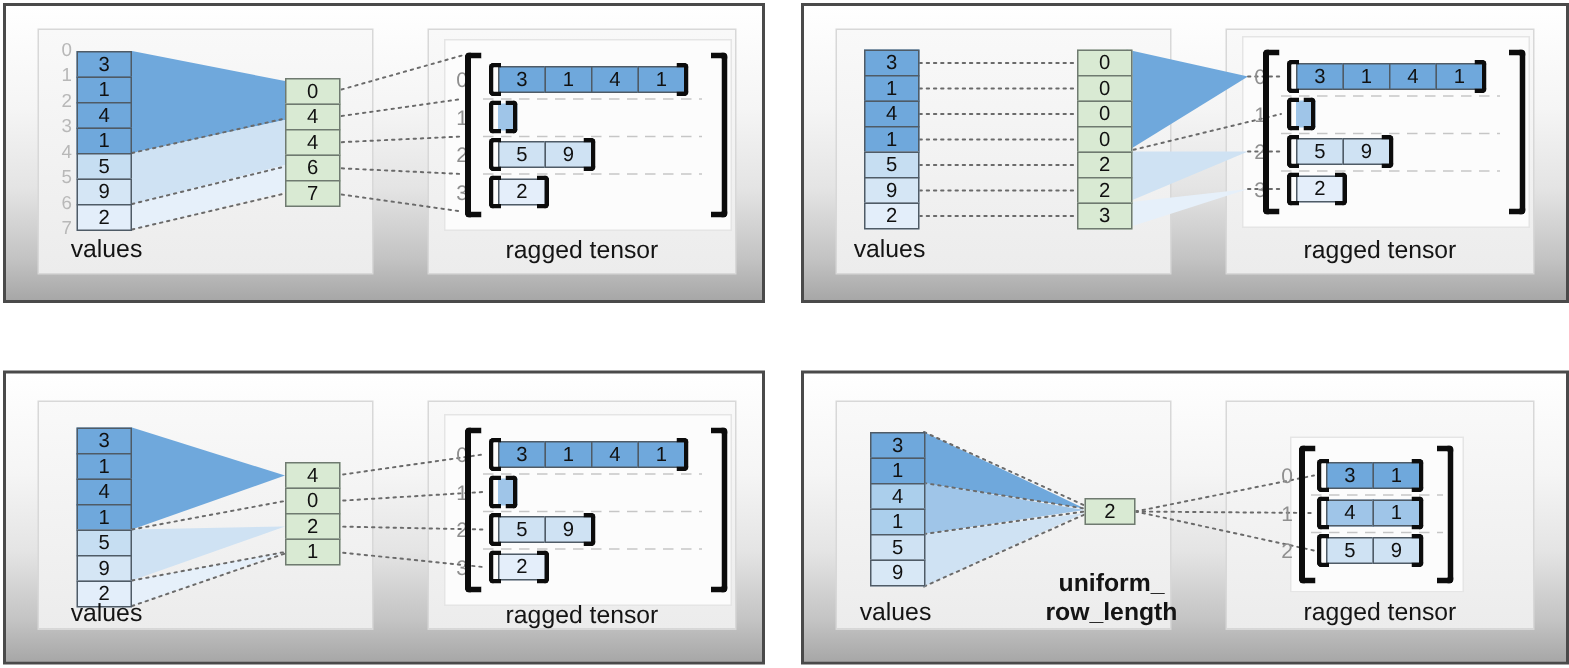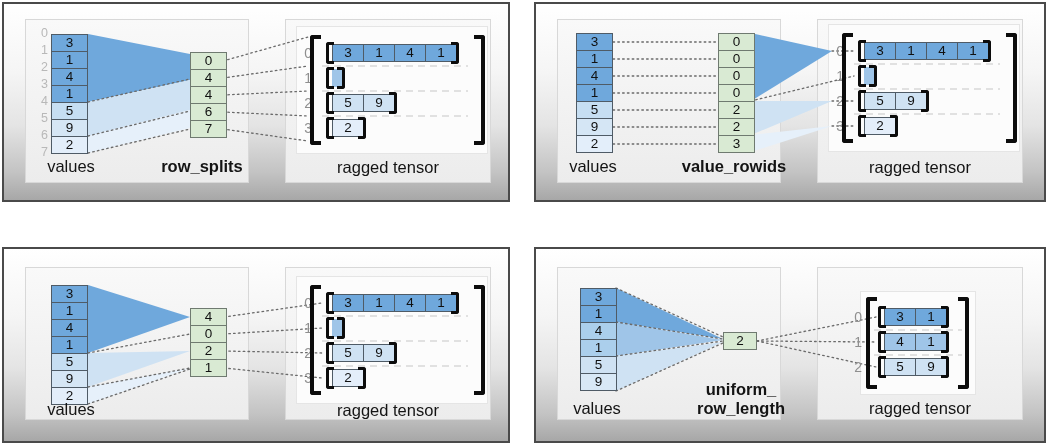--- a/index.html
+++ b/index.html
@@ -125,21 +125,20 @@
   <div class="bk sm l" style="left:322px;top:88px;"></div>
   <div class="bk sm r" style="left:385px;top:88px;"></div>
 
   <div class="rrow" style="left:328px;top:115px;">
     <div class="cell b4">2</div>
   </div>
   <div class="bk sm l" style="left:322px;top:113px;"></div>
   <div class="bk sm r" style="left:354px;top:113px;"></div>
 
   <div class="lbl" style="left:22px;top:152px;width:90px;">values</div>
-  <div class="lbl bold" style="left:126px;top:152px;width:144px;">row_splits</div>
   <div class="lbl" style="left:281px;top:153px;width:206px;">ragged tensor</div>
 </div>
 
 <div class="quad" style="left:534px;top:2px;width:512px;height:200px;">
   <div class="panel" style="left:21px;top:15px;width:224px;height:164px;"></div>
   <div class="panel" style="left:281px;top:15px;width:206px;height:164px;"></div>
   <div class="whitebox" style="left:292px;top:20px;width:192px;height:128px;"></div>
 
   <svg class="svgov" width="508" height="196" viewBox="0 0 508 196">
     <line class="dot" x1="77" y1="38" x2="182" y2="38"></line>
@@ -209,21 +208,20 @@
   <div class="bk sm l" style="left:322px;top:86px;"></div>
   <div class="bk sm r" style="left:385px;top:86px;"></div>
 
   <div class="rrow" style="left:328px;top:113px;">
     <div class="cell b4">2</div>
   </div>
   <div class="bk sm l" style="left:322px;top:111px;"></div>
   <div class="bk sm r" style="left:354px;top:111px;"></div>
 
   <div class="lbl" style="left:12px;top:152px;width:90px;">values</div>
-  <div class="lbl bold" style="left:120px;top:152px;width:156px;">value_rowids</div>
   <div class="lbl" style="left:281px;top:153px;width:206px;">ragged tensor</div>
 </div>
 
 <div class="quad" style="left:2px;top:247px;width:508px;height:196px;">
   <div class="panel" style="left:21px;top:18px;width:224px;height:153px;"></div>
   <div class="panel" style="left:281px;top:18px;width:206px;height:153px;"></div>
   <div class="whitebox" style="left:292px;top:27px;width:192px;height:128px;"></div>
 
   <svg class="svgov" width="504" height="192" viewBox="0 0 504 192">
     <polygon class="wdark" points="84,36 84,104 186,68"></polygon>

